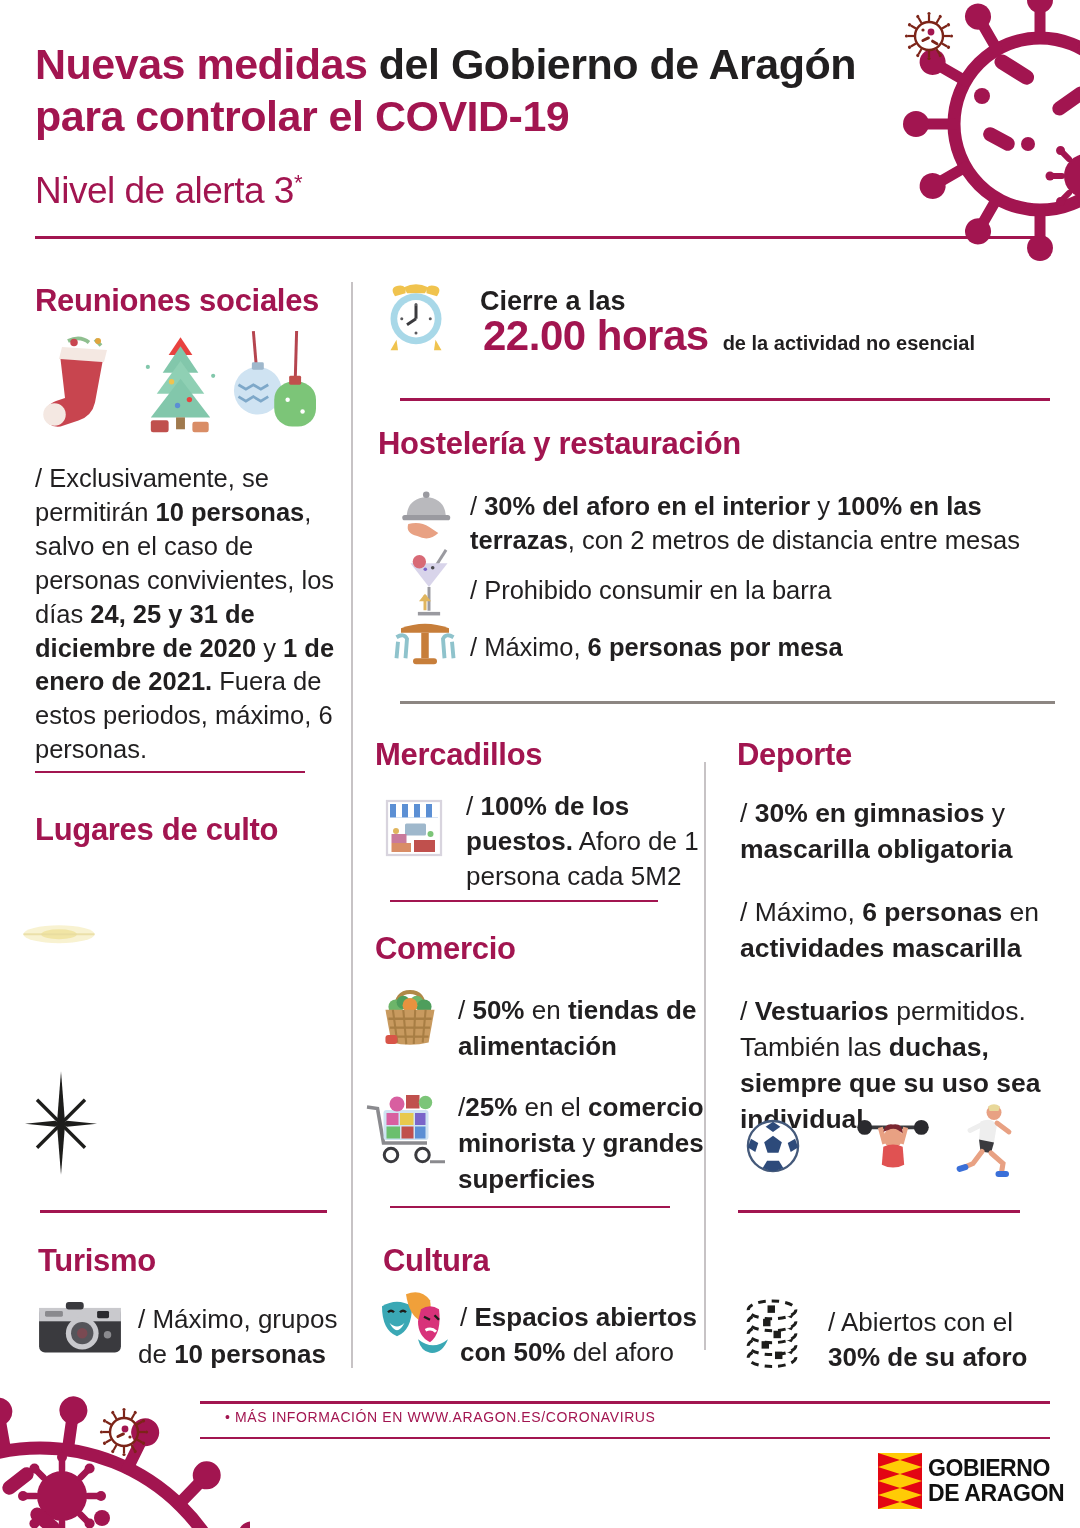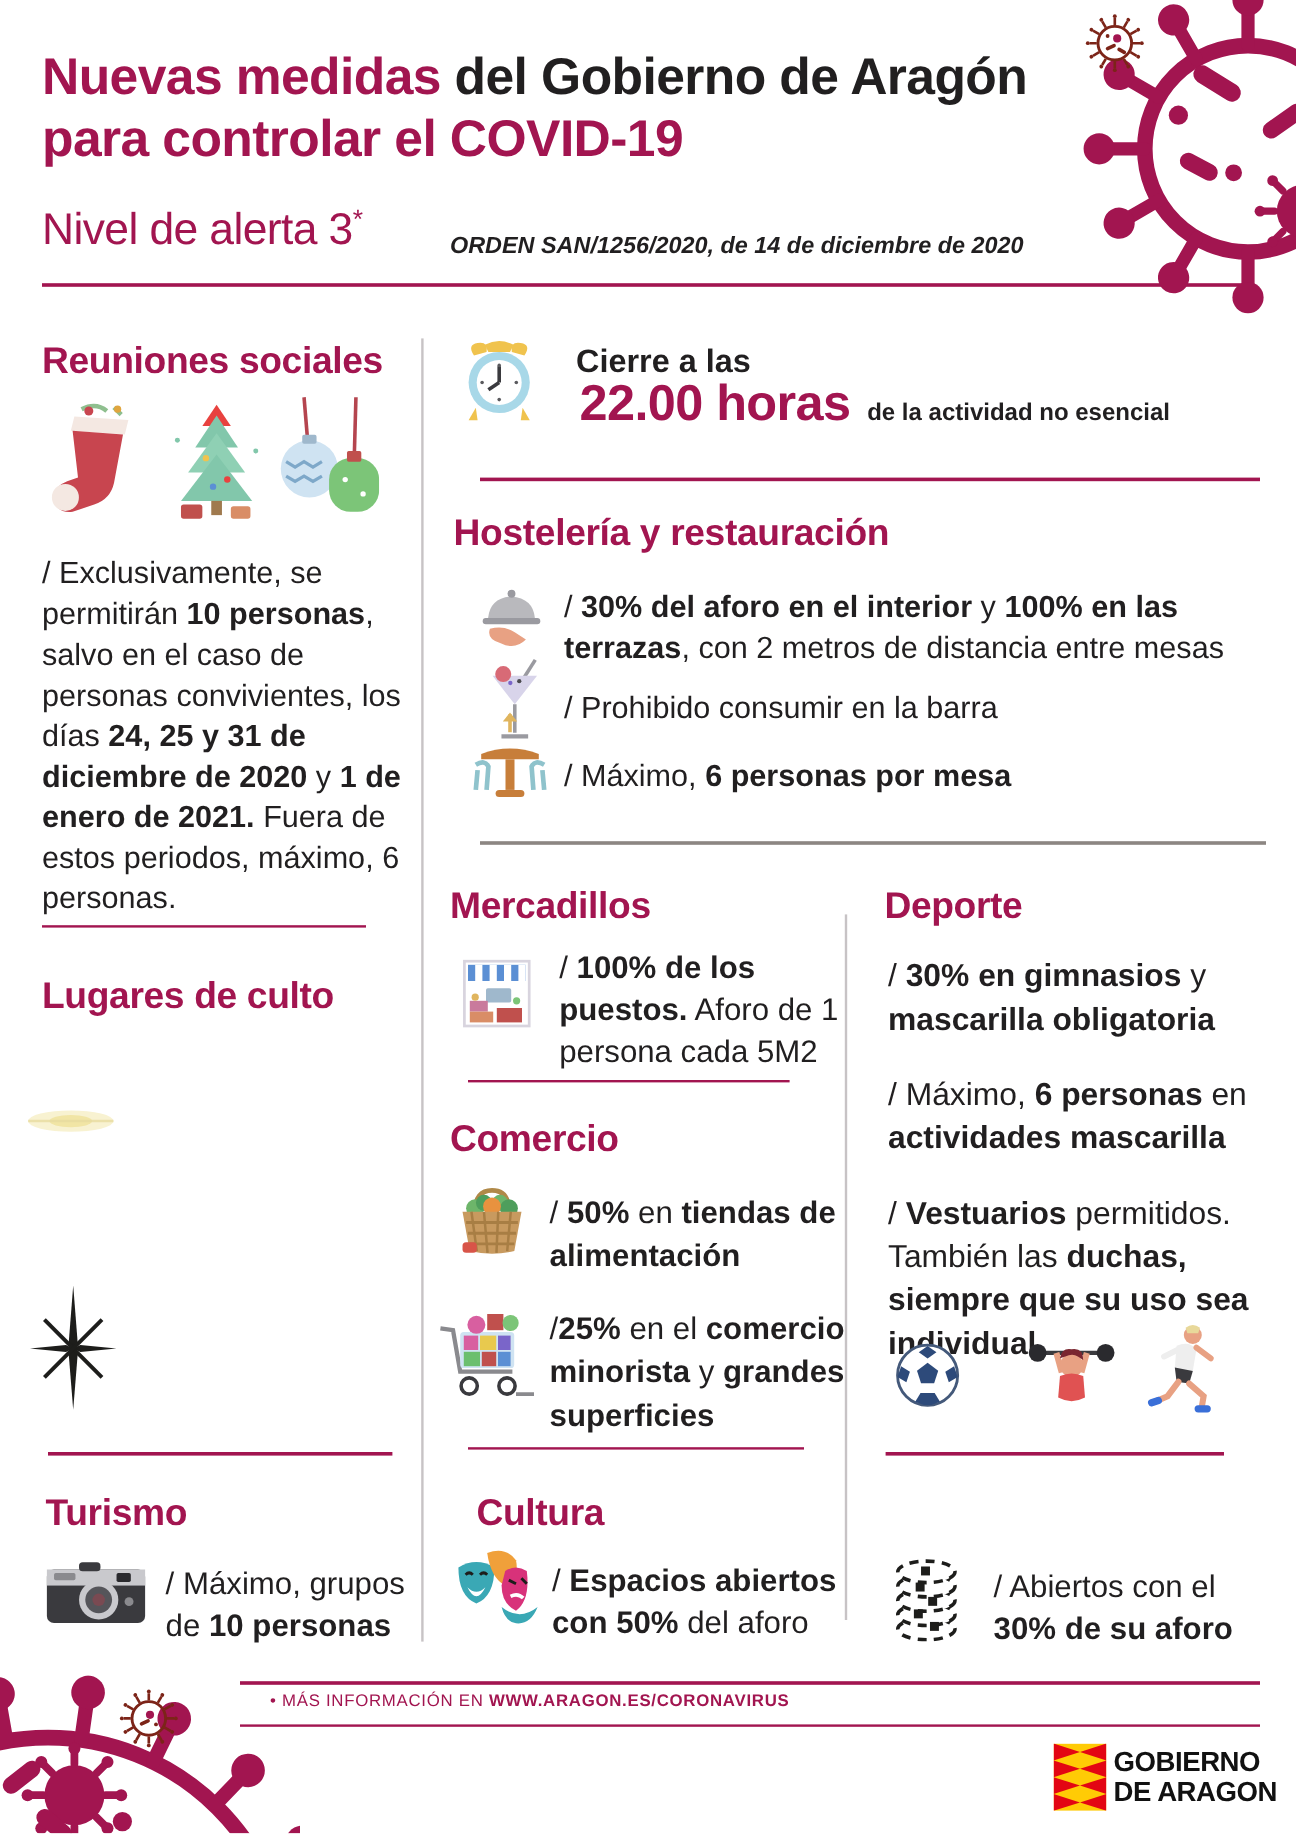--- a/index.html
+++ b/index.html
@@ -47,55 +47,54 @@
   .closure-tail{font-size:20px;font-weight:700;color:var(--ink)}
 
   
   .h-reu{left:35px;top:283px}
   .h-host{left:378px;top:426px}
   .h-merc{left:375px;top:737px}
   .h-dep{left:737px;top:737px}
   .h-lug{left:35px;top:812px}
   .h-com{left:375px;top:931px}
   .h-tur{left:38px;top:1243px}
-  .h-cul{left:397px;top:1243px}
+  .h-cul{left:383px;top:1243px}
   .h-jue{left:737px;top:1243px}
 
   
   .t-reu{left:35px;top:462px;width:302px;font-size:25.5px;line-height:1.33}
   .t-host1{left:470px;top:490px;width:585px;font-size:25.5px;line-height:1.33}
   .t-host2{left:470px;top:576px;width:585px;font-size:25.5px}
   .t-host3{left:470px;top:633px;width:585px;font-size:25.5px}
   .t-merc{left:466px;top:789px;width:235px;font-size:26px;line-height:1.35}
   .t-lug{left:98px;top:885px;width:245px;font-size:26px;line-height:1.38}
   .t-lug2{left:98px;top:1066px;width:250px;font-size:26px;line-height:1.38}
   .t-dep{left:740px;top:795px;width:322px;font-size:26.5px;line-height:1.36}
   .t-dep .item{margin-bottom:27px}
   .t-com1{left:458px;top:993px;width:245px;font-size:26px;line-height:1.38}
   .t-com2{left:458px;top:1090px;width:250px;font-size:26px;line-height:1.38}
   .t-tur{left:138px;top:1302px;width:215px;font-size:26px;line-height:1.35}
   .t-cul{left:460px;top:1300px;width:245px;font-size:26px;line-height:1.35}
   .t-jue{left:828px;top:1305px;width:240px;font-size:26px;line-height:1.35}
 
   
   .f-info{left:225px;top:1409px;font-size:14px;color:var(--maroon);letter-spacing:.6px;white-space:nowrap}
-  .f-info .b{font-weight:700}
+  .f-info .b{font-weight:400}
   .logo{left:878px;top:1453px;display:flex;gap:6px;align-items:center}
   .logo-text{font-size:23px;font-weight:700;line-height:1.08;letter-spacing:-.4px;color:#111}
 </style>
 </head>
 <body>
 
 <div class="page">
 
   <h1 class="abs title"><span class="m">Nuevas medidas</span><span> del Gobierno de Aragón </span><span class="m">para controlar el COVID-19</span></h1>
   <div class="abs alert">
     <span>Nivel de alerta 3</span><sup>*</sup>
   </div>
-  <div class="abs orden">ORDEN SAN/1256/2020, de 14 de diciembre de 2020</div>
   <div class="abs rule r-head"></div>
 
   <svg class="abs" style="left:872px;top:-24px" width="230" height="310" viewBox="0 0 230 310">
     <defs>
       <g id="spike">
           <line x1="0" y1="-86" x2="0" y2="-114" stroke="#a21550" stroke-width="11" stroke-linecap="round"></line>
           <circle cx="0" cy="-124" r="13" fill="#a21550"></circle>
         </g>
       <g id="mini-spike">
           <line x1="0" y1="-24" x2="0" y2="-33" stroke="#a21550" stroke-width="6" stroke-linecap="round"></line>

